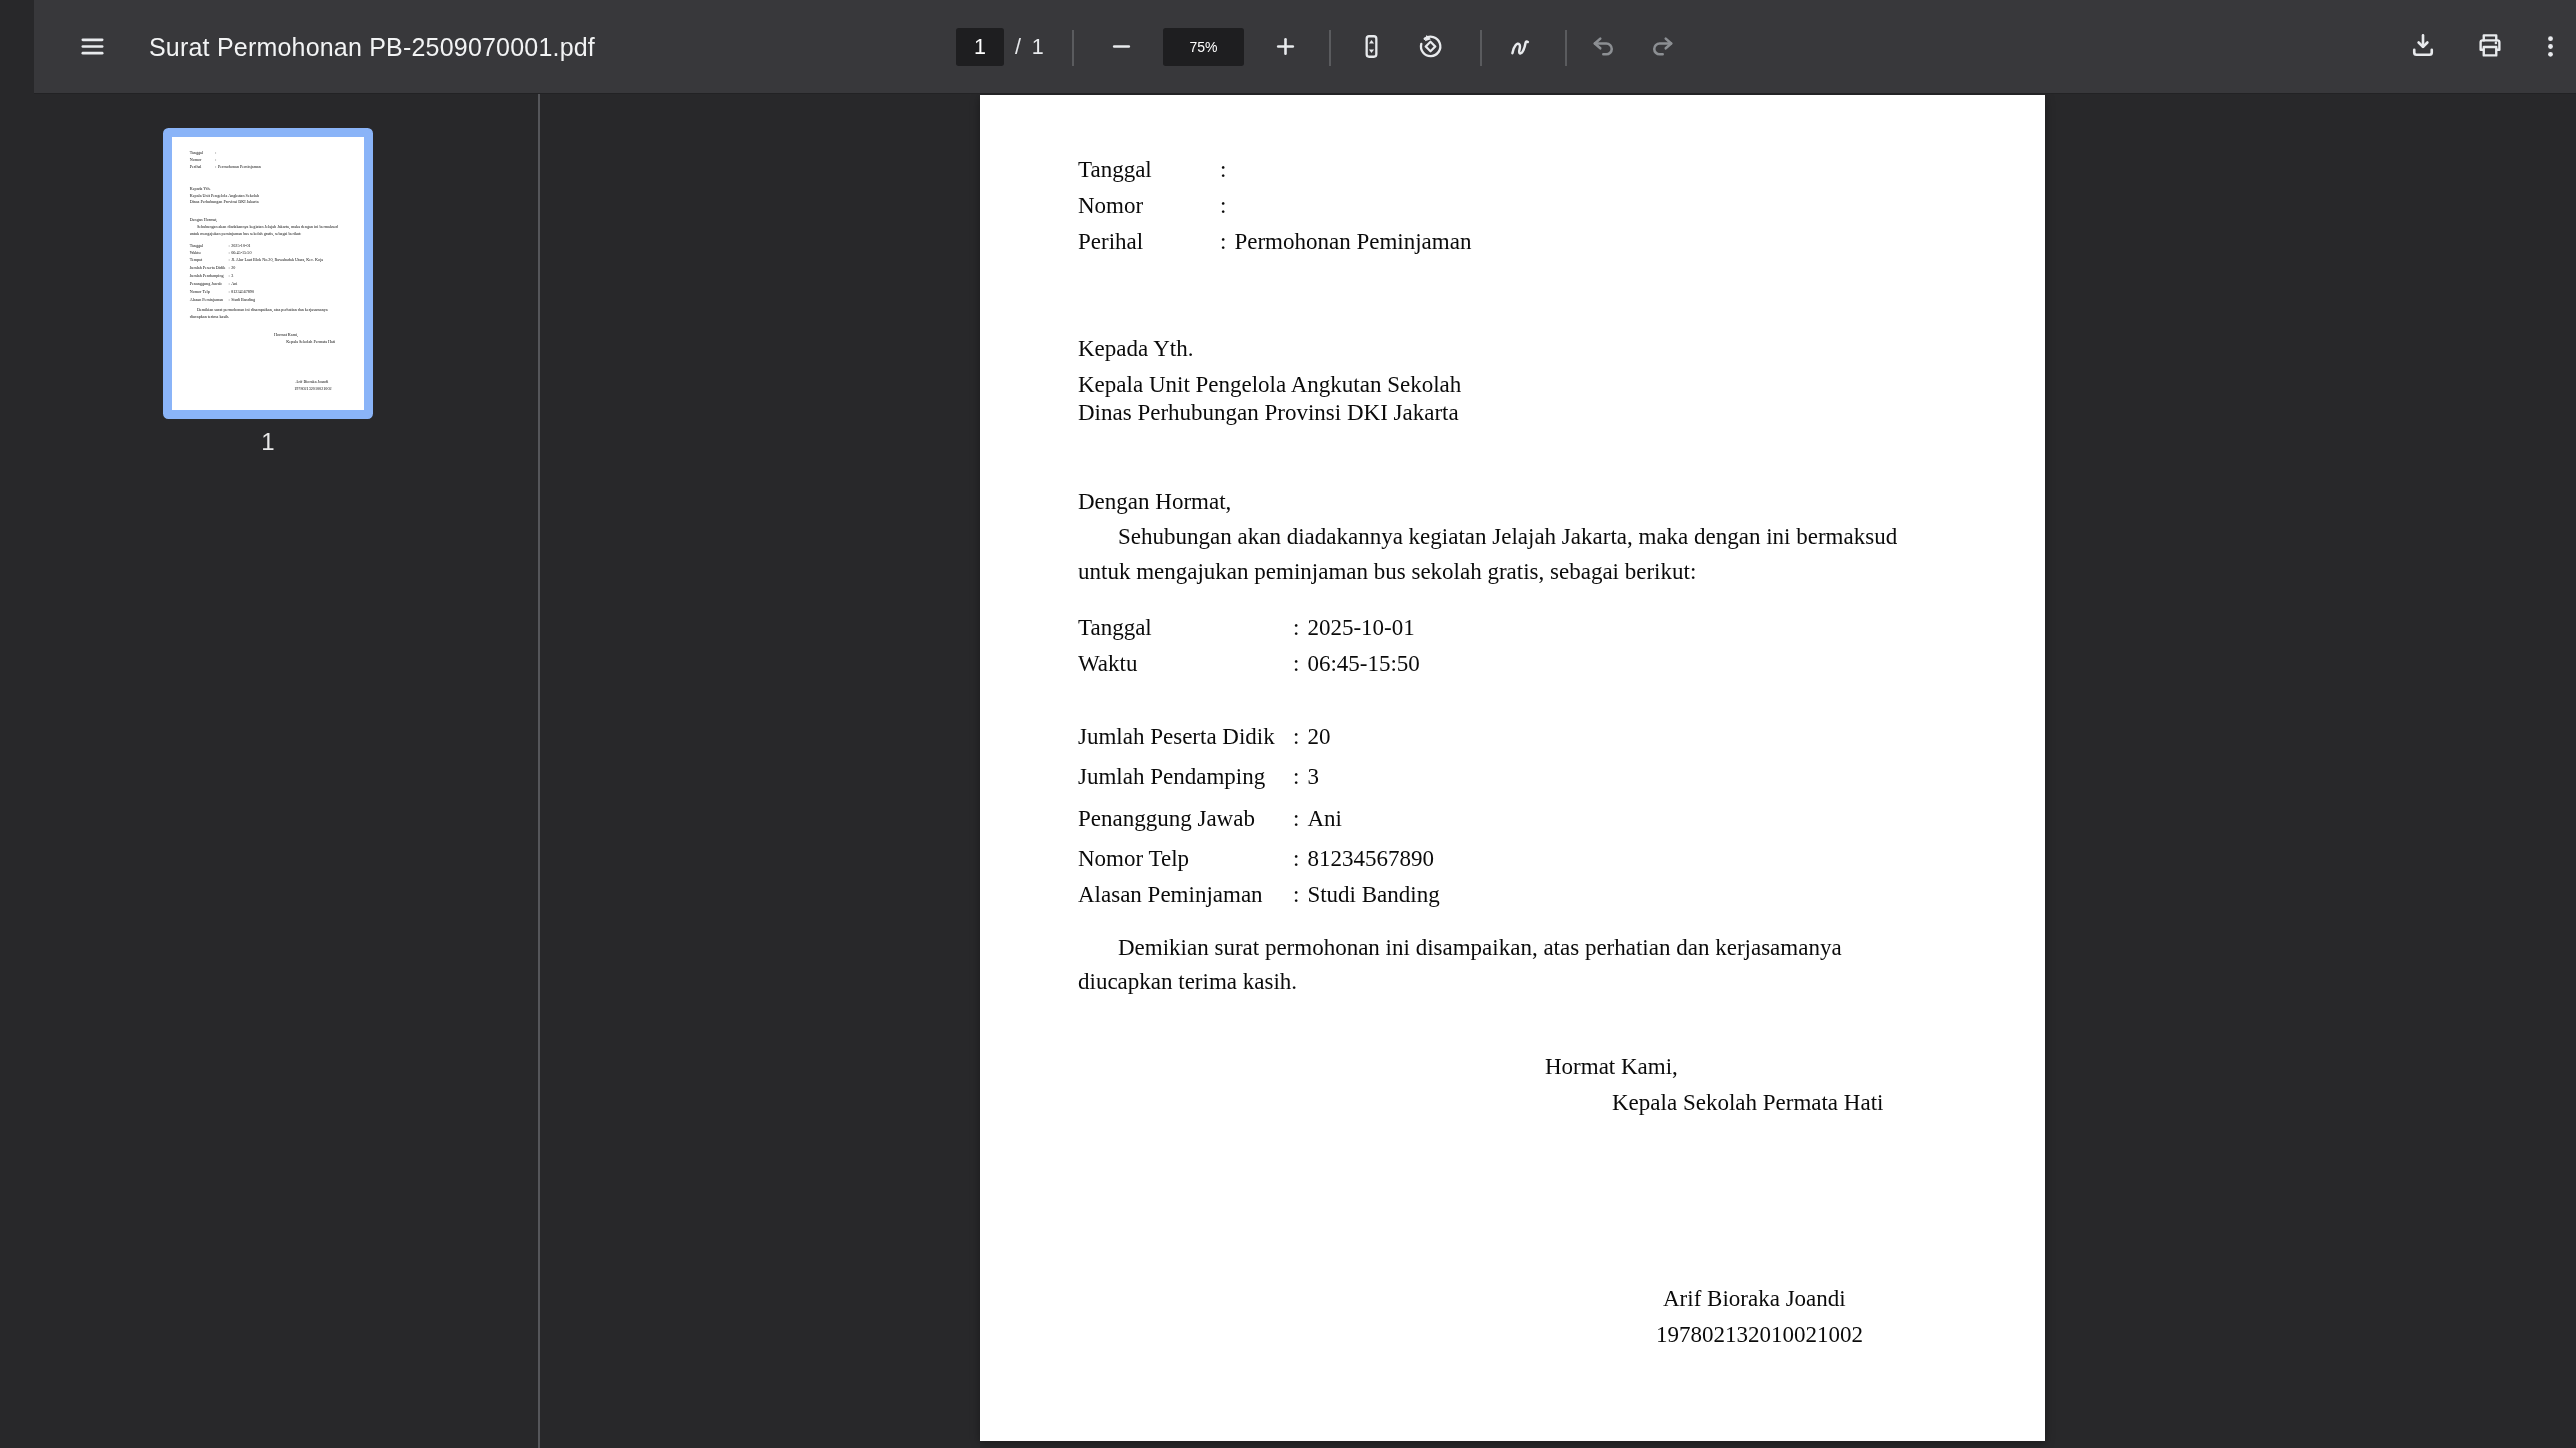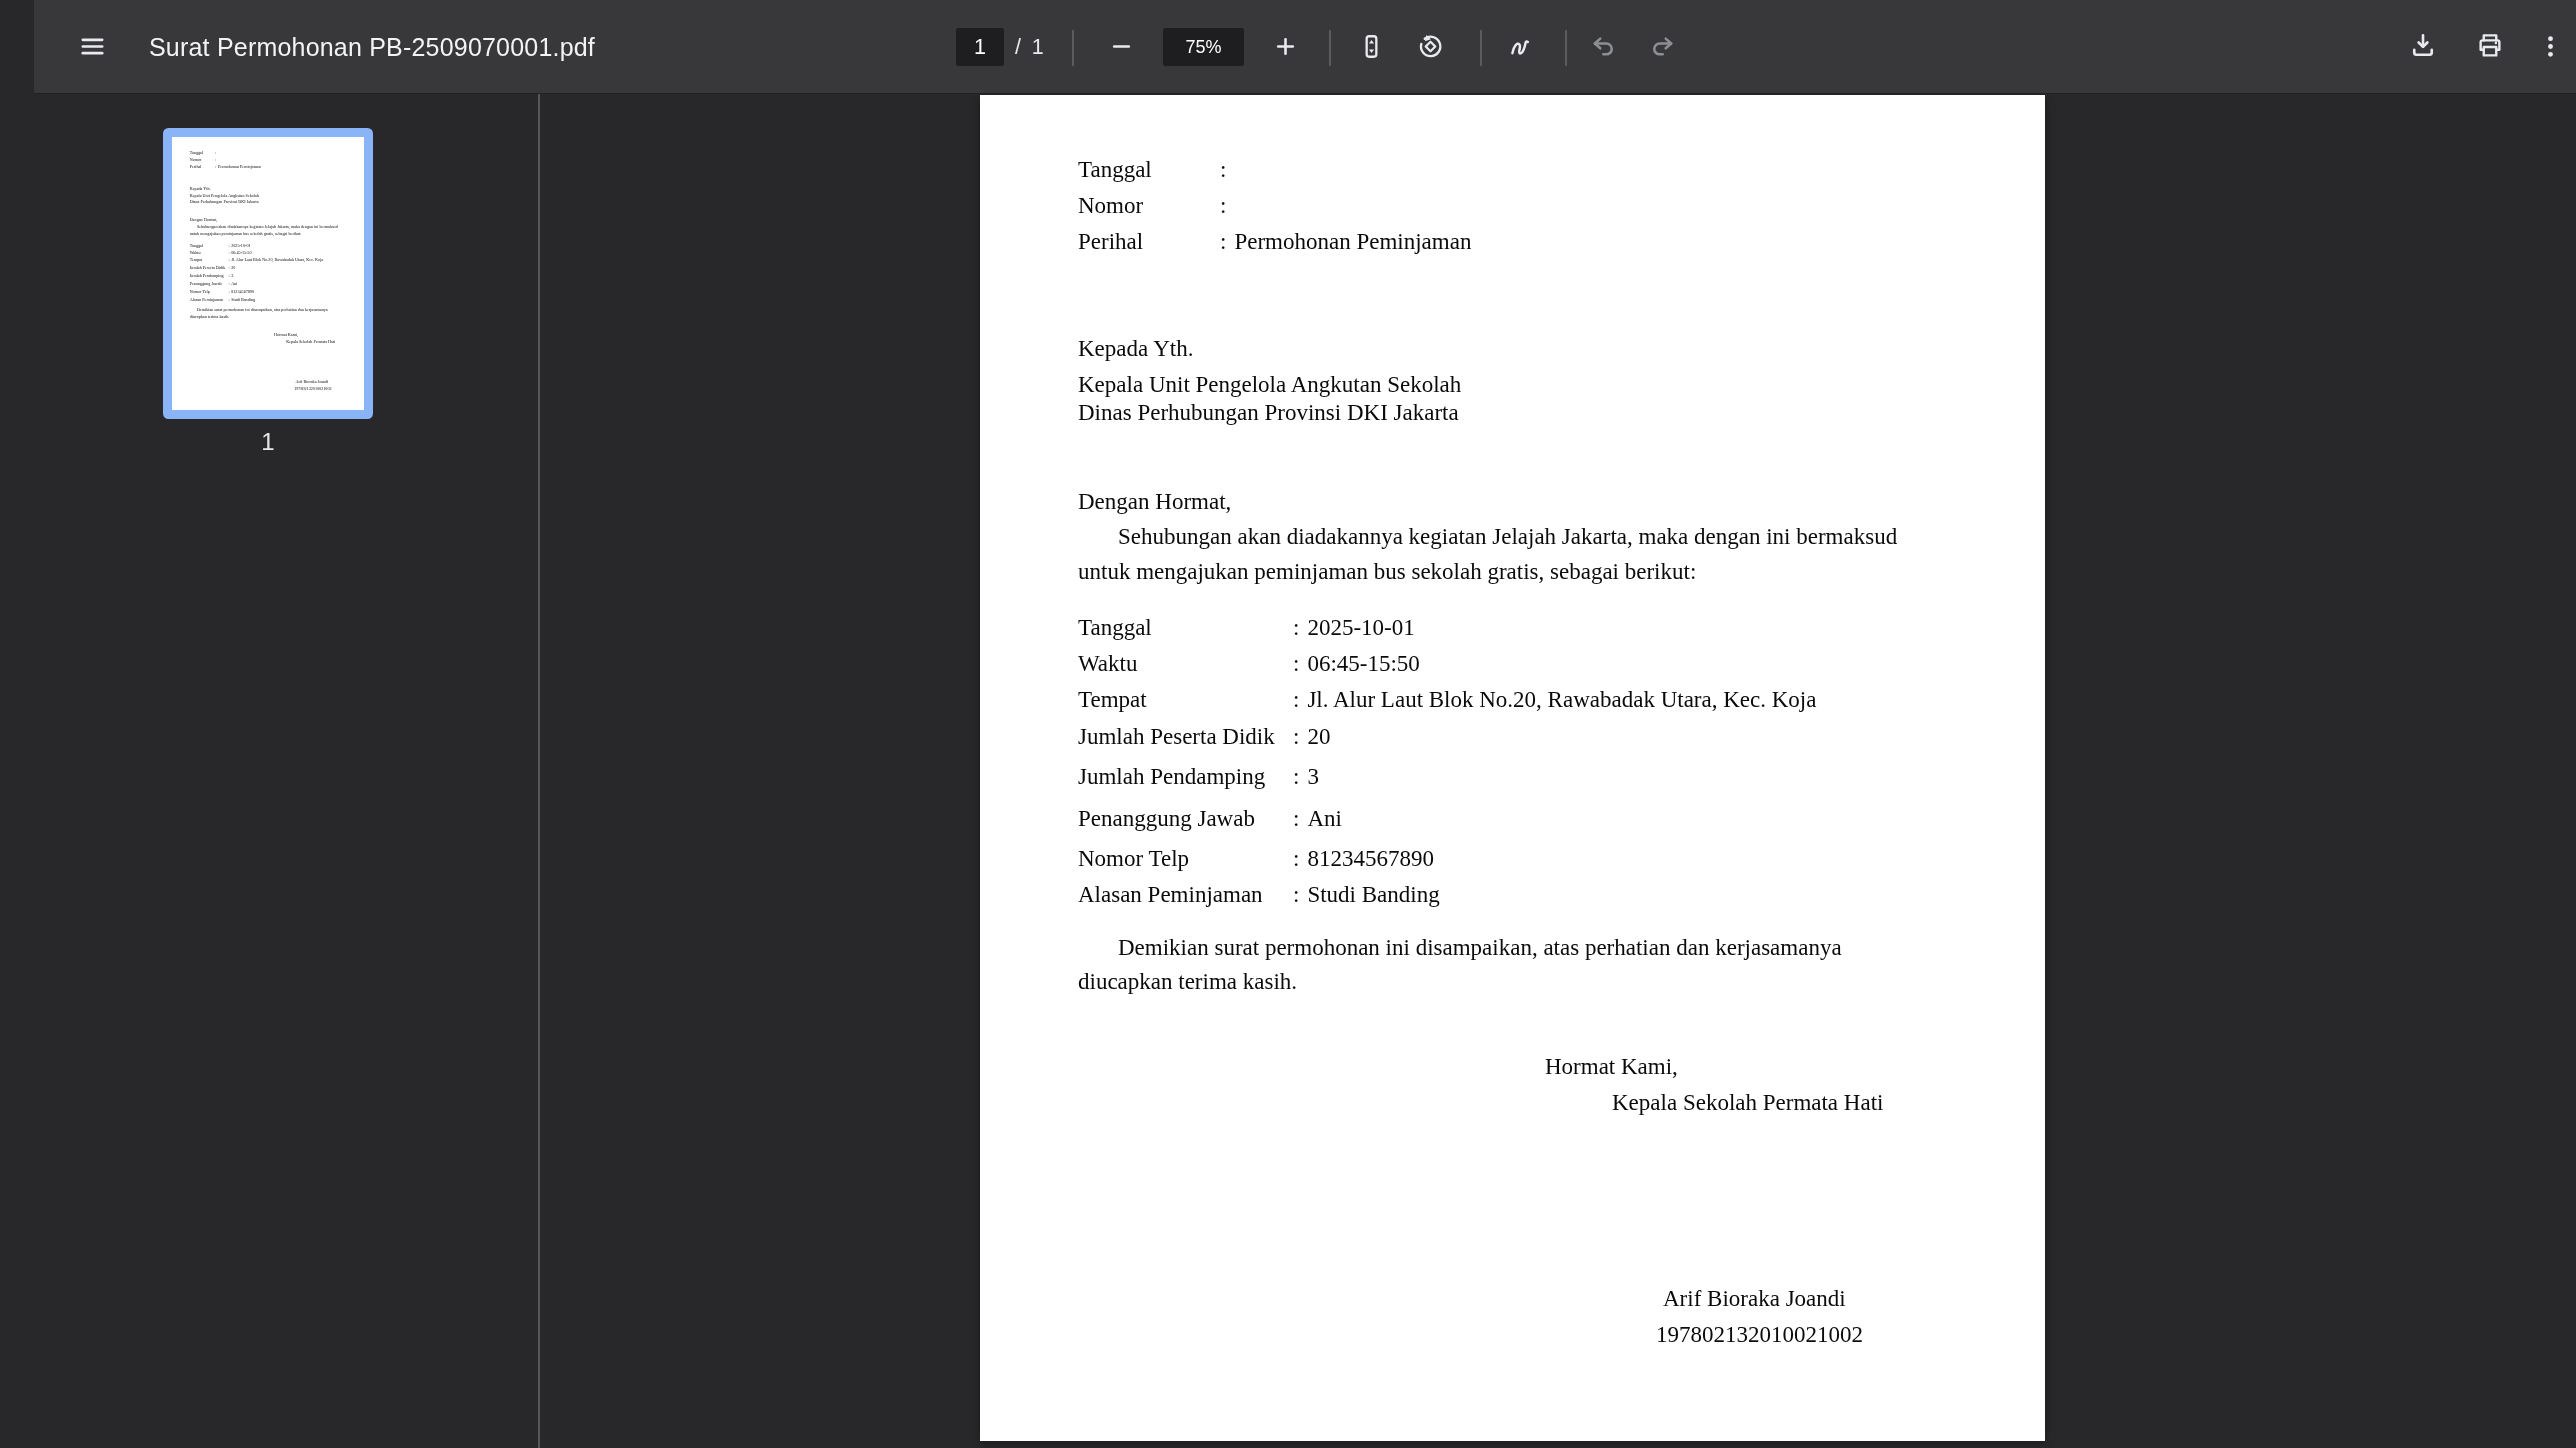--- a/index.html
+++ b/index.html
@@ -30,21 +30,21 @@
   .numbox {
     position:absolute; top:28px; height:38px;
     background:#1e1e20; border-radius:2.7px;
     display:flex; align-items:center; justify-content:center;
   }
   .numbox input {
     width:100%; background:transparent; border:none; outline:none;
     color:#fff; font-size:21.5px; text-align:center;
     font-family:"Liberation Sans", sans-serif;
   }
-  .zoomtext { color:#fff; font-size:18px; }
+  .zoomtext { color:#fff; font-size:14px; }
   .slash-group {
     position:absolute; left:981px; top:0; height:94px;
     display:flex; align-items:center; gap:10.7px;
     color:#e8eaed; font-size:21.5px;
   }
   .tsep {
     position:absolute; top:29.5px; width:1.8px; height:36px; background:#5a5b5e;
   }
   .icon-stroke { stroke:#e8eaed; stroke-width:1.9; fill:none;
                  stroke-linecap:round; stroke-linejoin:round; }
@@ -318,23 +318,20 @@
     <div class="l" style="top:393px">Dengan Hormat,</div>
     <div class="l indent" style="top:428px">Sehubungan akan diadakannya kegiatan Jelajah Jakarta, maka dengan ini bermaksud</div>
     <div class="l" style="top:463px">untuk mengajukan peminjaman bus sekolah gratis, sebagai berikut:</div>
 
     <div class="l" style="top:519px">
       <span class="lbl-d">Tanggal</span><span class="colon">:</span><span class="val">2025-10-01</span>
     </div>
     <div class="l" style="top:555px">
       <span class="lbl-d">Waktu</span><span class="colon">:</span><span class="val">06:45-15:50</span>
     </div>
-    <div class="l" style="top:591px">
-      <span class="lbl-d">Tempat</span><span class="colon">:</span><span class="val">Jl. Alur Laut Blok No.20, Rawabadak Utara, Kec. Koja</span>
-    </div>
     <div class="l" style="top:628px">
       <span class="lbl-d">Jumlah Peserta Didik</span><span class="colon">:</span><span class="val">20</span>
     </div>
     <div class="l" style="top:668px">
       <span class="lbl-d">Jumlah Pendamping</span><span class="colon">:</span><span class="val">3</span>
     </div>
     <div class="l" style="top:710px">
       <span class="lbl-d">Penanggung Jawab</span><span class="colon">:</span><span class="val">Ani</span>
     </div>
     <div class="l" style="top:750px">

